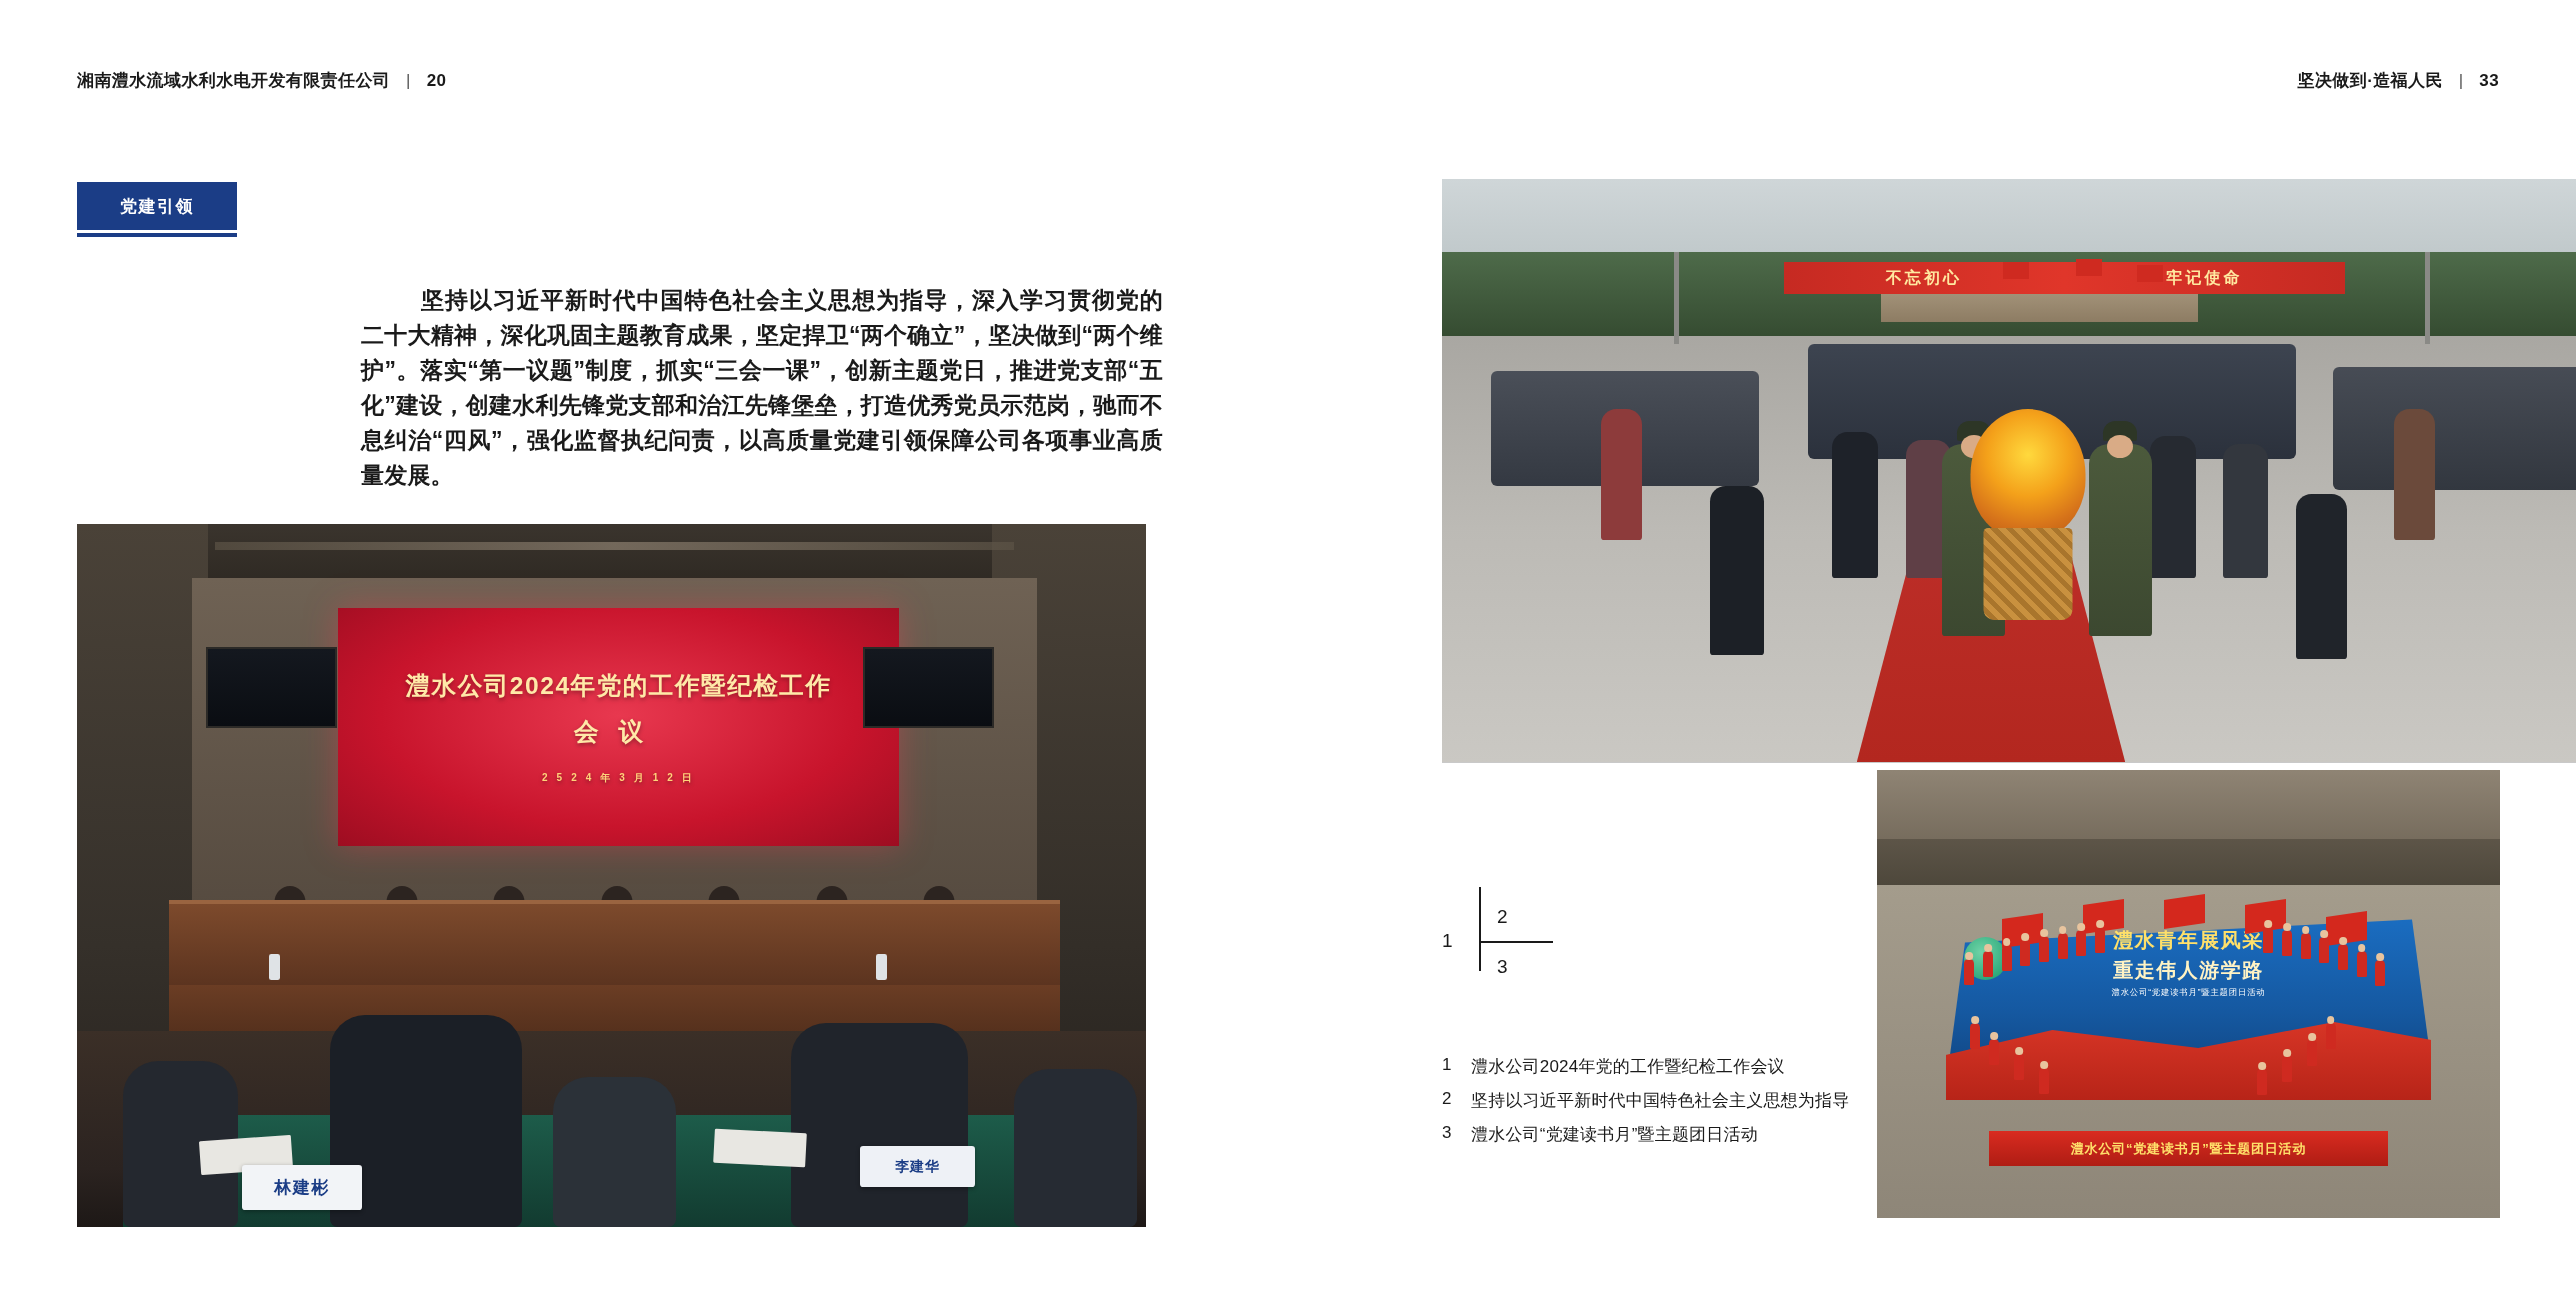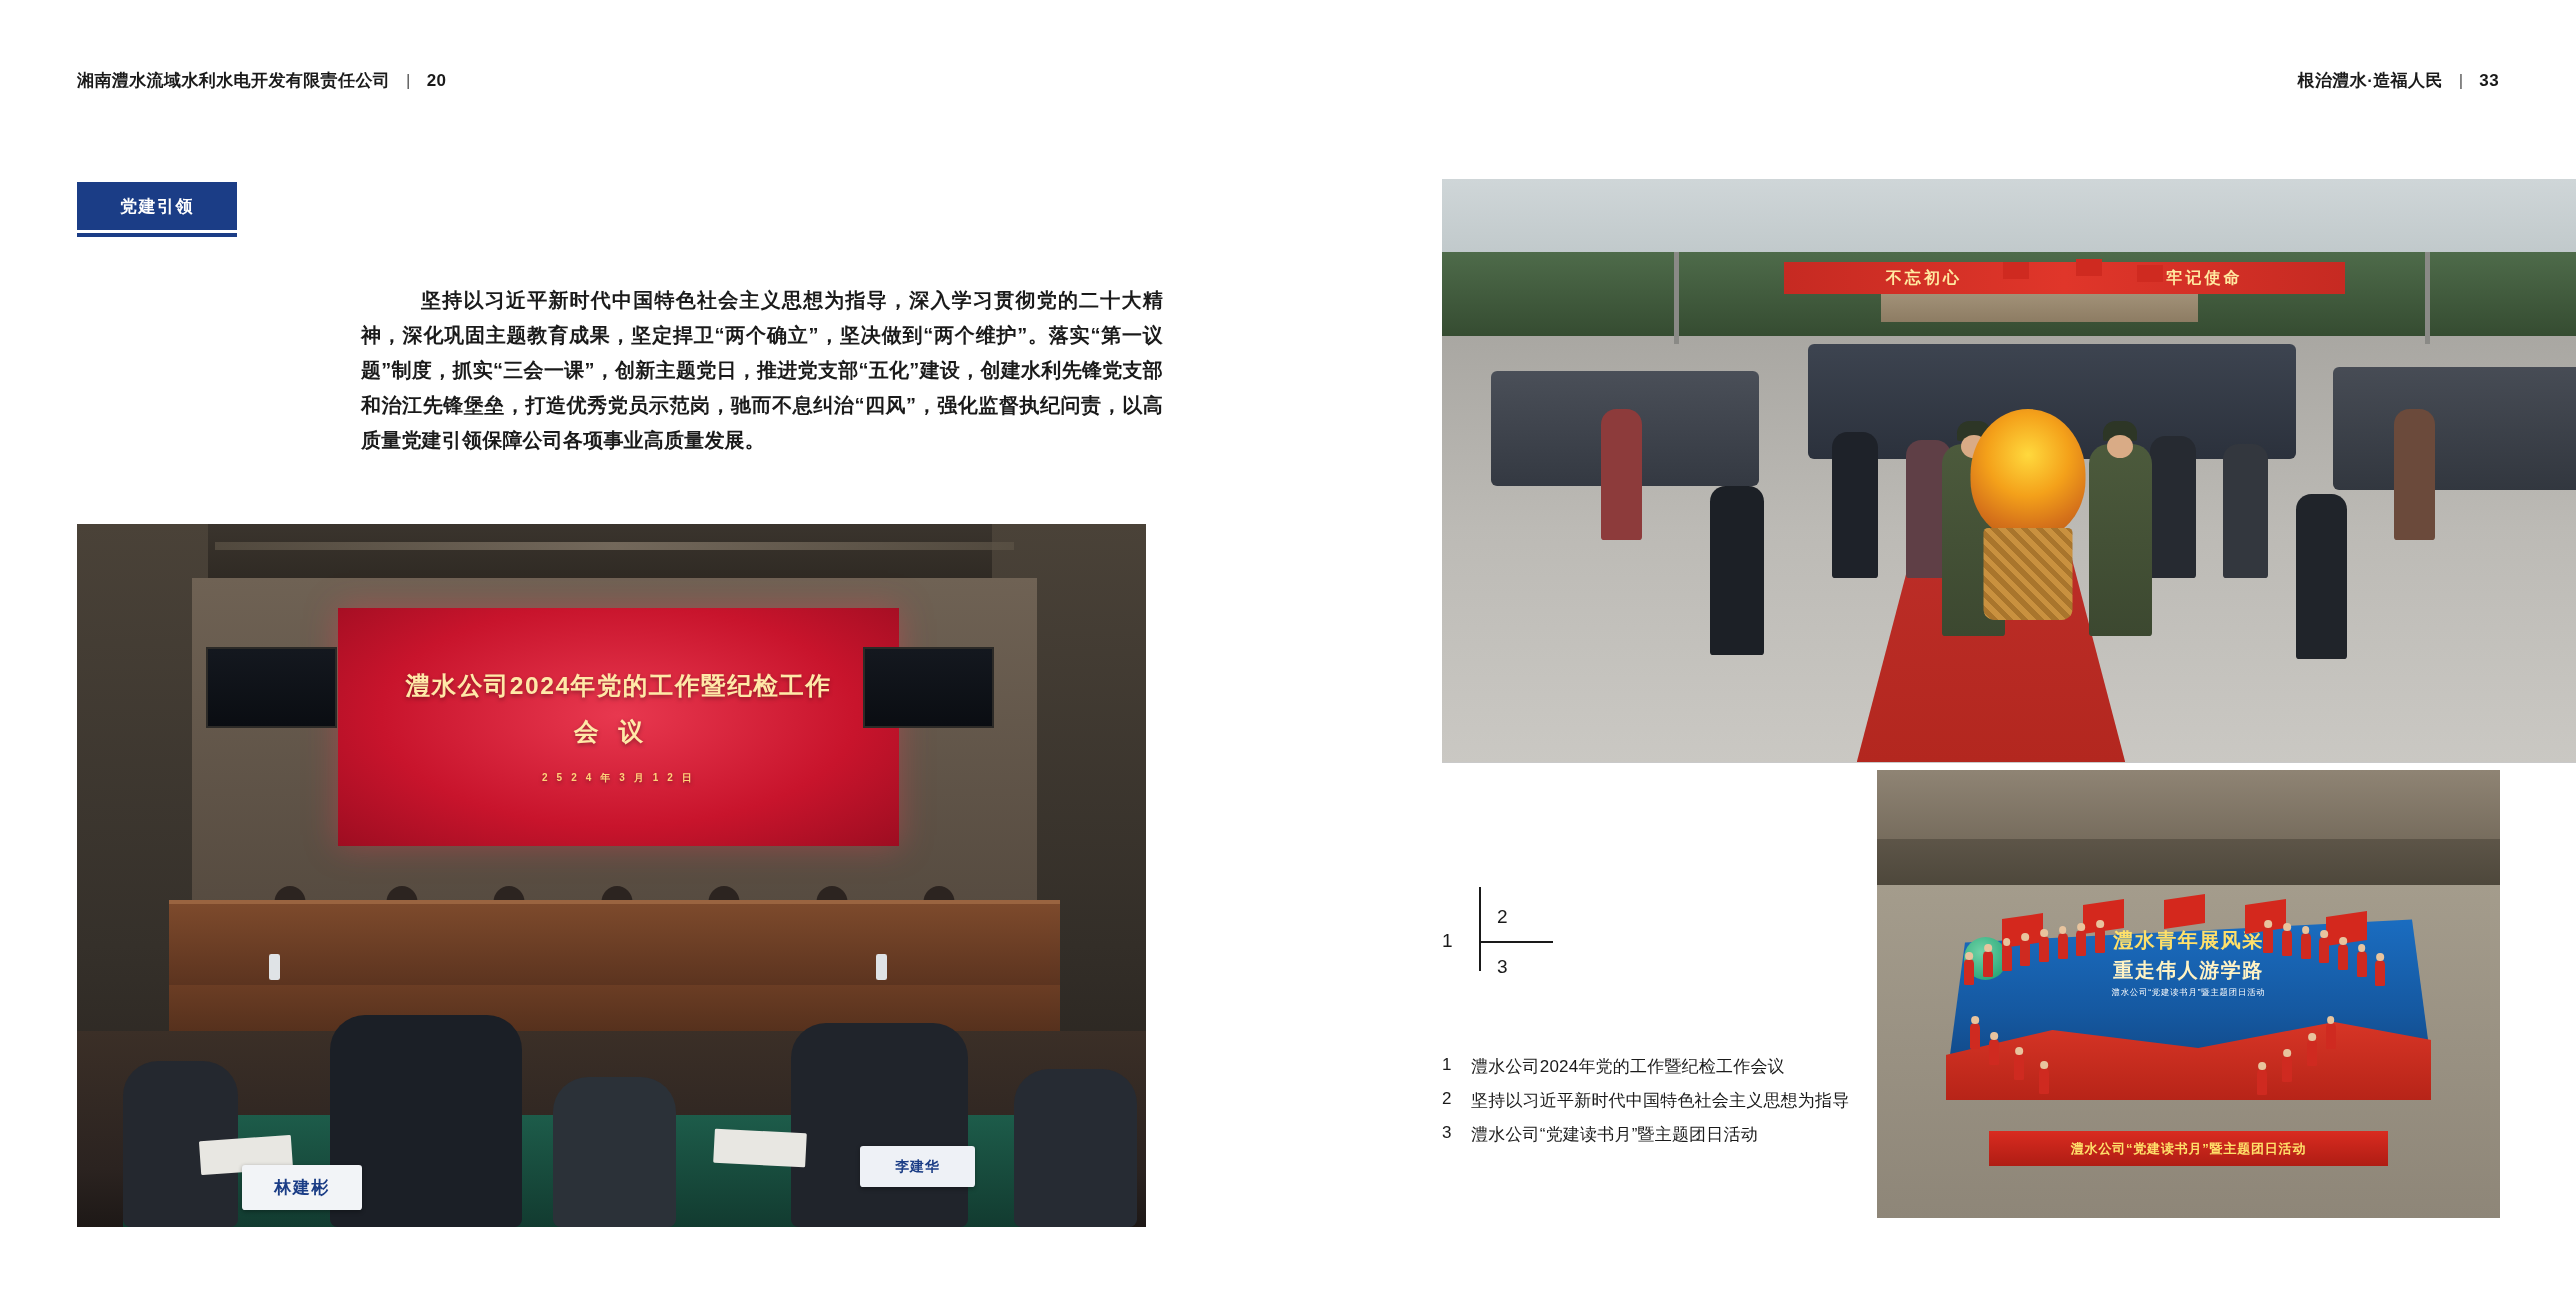--- a/index.html
+++ b/index.html
@@ -58,21 +58,21 @@
     height: 3.8px;
     background: #1b3d86;
   }
 
   
   #body-paragraph {
     position: absolute;
     left: 361px;
     top: 283px;
     width: 802px;
-    font-size: 20px;
+    font-size: 23px;
     line-height: 35px;
     color: #1a1a1a;
     text-align: justify;
     text-indent: 60px;
     font-weight: 600;
     letter-spacing: 0.2px;
   }
 
   
   .photo {
@@ -260,21 +260,21 @@
 
 <div id="page">
 
   <div class="runhead" id="runhead-left">
     <span>湘南澧水流域水利水电开发有限责任公司</span>
     <span class="sep">|</span>
     <span class="pg">20</span>
   </div>
 
   <div class="runhead" id="runhead-right">
-    <span>根治澧水·造福人民</span>
+    <span>坚决做到·造福人民</span>
     <span class="sep">|</span>
     <span class="pg">33</span>
   </div>
 
   <div id="section-title">
     <span>党建引领</span>
   </div>
   <div id="section-title-underline"></div>
 
   <div id="body-paragraph">坚持以习近平新时代中国特色社会主义思想为指导，深入学习贯彻党的二十大精神，深化巩固主题教育成果，坚定捍卫“两个确立”，坚决做到“两个维护”。落实“第一议题”制度，抓实“三会一课”，创新主题党日，推进党支部“五化”建设，创建水利先锋党支部和治江先锋堡垒，打造优秀党员示范岗，驰而不息纠治“四风”，强化监督执纪问责，以高质量党建引领保障公司各项事业高质量发展。</div>

